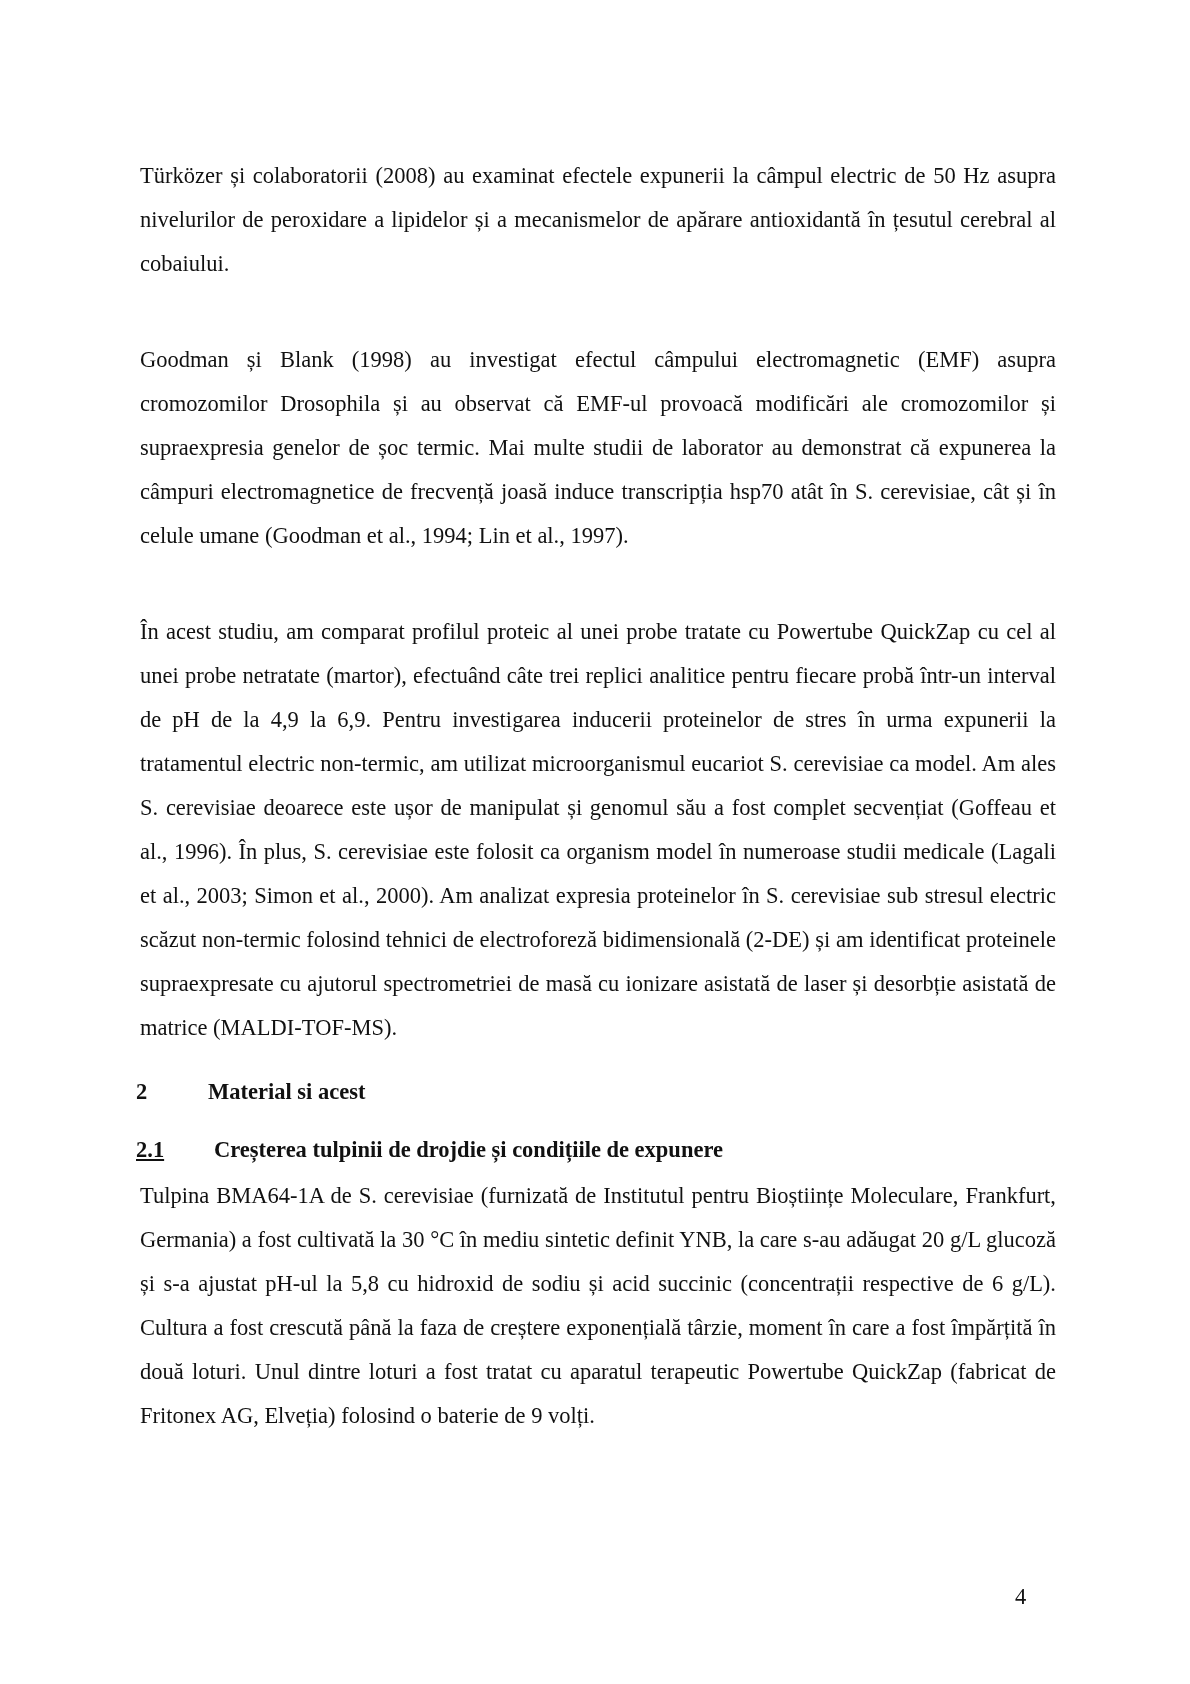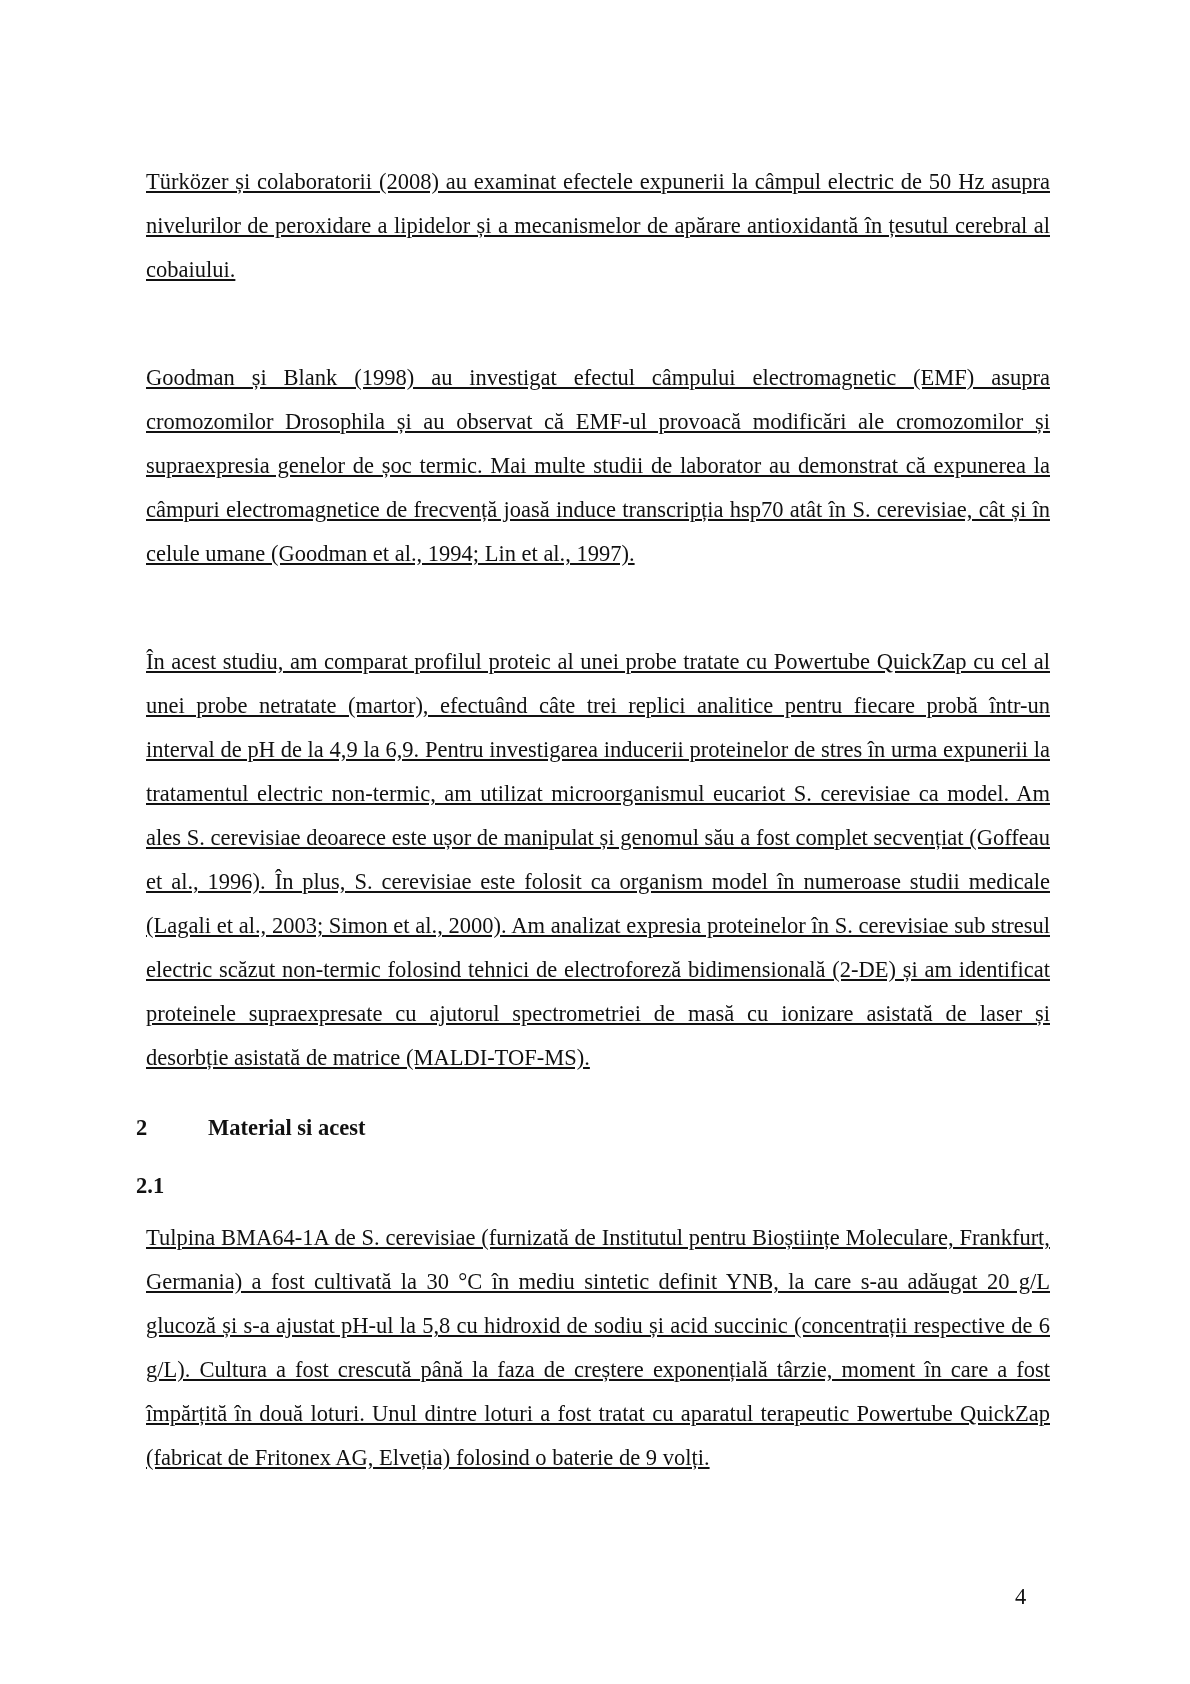--- a/index.html
+++ b/index.html
@@ -1,41 +1,42 @@
 <!DOCTYPE html>
 <html><head>
 <meta charset="utf-8">
 <style>
   html, body { margin: 0; padding: 0; background: #ffffff; }
   body { width: 1190px; height: 1684px; position: relative; overflow: hidden;
          font-family: "Liberation Serif", "DejaVu Serif", serif; color: #111; }
   .page { position: absolute; left: 136px; top: 150px; width: 924px; }
-  .para { font-size: 22.5px; line-height: 44px; text-align: justify; margin: 10px; text-decoration: underline; }
+  .para { font-size: 22.5px; line-height: 44px; text-align: justify; margin: 4px; }
   .para.last-left { text-align-last: left; }
   .gap-large { height: 44px; }
   .gap-small { height: 18px; }
   .heading { font-weight: bold; font-size: 22.5px; line-height: 40px; margin: 0; display: flex; }
   .heading .num1 { width: 72px; }
-  .heading .num2 { width: 78px; }
+  .heading .num2 { width: 78px; text-decoration: underline; }
   .page-number { position: absolute; left: 1015px; top: 1582px; font-size: 22.5px; line-height: 30px; }
 </style>
 </head>
 <body>
 
 <div class="page">
   <p class="para last-left">Türközer și colaboratorii (2008) au examinat efectele expunerii la câmpul electric de 50 Hz asupra nivelurilor de peroxidare a lipidelor și a mecanismelor de apărare antioxidantă în țesutul cerebral al cobaiului.</p>
   <div class="gap-large"></div>
   <p class="para last-left">Goodman și Blank (1998) au investigat efectul câmpului electromagnetic (EMF) asupra cromozomilor Drosophila și au observat că EMF-ul provoacă modificări ale cromozomilor și supraexpresia genelor de șoc termic. Mai multe studii de laborator au demonstrat că expunerea la câmpuri electromagnetice de frecvență joasă induce transcripția hsp70 atât în S. cerevisiae, cât și în celule umane (Goodman et al., 1994; Lin et al., 1997).</p>
   <div class="gap-large"></div>
   <p class="para last-left">În acest studiu, am comparat profilul proteic al unei probe tratate cu Powertube QuickZap cu cel al unei probe netratate (martor), efectuând câte trei replici analitice pentru fiecare probă într-un interval de pH de la 4,9 la 6,9. Pentru investigarea inducerii proteinelor de stres în urma expunerii la tratamentul electric non-termic, am utilizat microorganismul eucariot S. cerevisiae ca model. Am ales S. cerevisiae deoarece este ușor de manipulat și genomul său a fost complet secvențiat (Goffeau et al., 1996). În plus, S. cerevisiae este folosit ca organism model în numeroase studii medicale (Lagali et al., 2003; Simon et al., 2000). Am analizat expresia proteinelor în S. cerevisiae sub stresul electric scăzut non-termic folosind tehnici de electroforeză bidimensională (2-DE) și am identificat proteinele supraexpresate cu ajutorul spectrometriei de masă cu ionizare asistată de laser și desorbție asistată de matrice (MALDI-TOF-MS).</p>
   <div class="gap-small"></div>
   <div class="heading">
     <span class="num1">2</span>
     <span>Material si acest</span>
   </div>
   <div class="gap-small"></div>
   <div class="heading">
     <span class="num2">2.1</span>
+    <span>Creșterea tulpinii de drojdie și condițiile de expunere</span>
   </div>
   <p class="para last-left">Tulpina BMA64-1A de S. cerevisiae (furnizată de Institutul pentru Bioștiințe Moleculare, Frankfurt, Germania) a fost cultivată la 30 °C în mediu sintetic definit YNB, la care s-au adăugat 20 g/L glucoză și s-a ajustat pH-ul la 5,8 cu hidroxid de sodiu și acid succinic (concentrații respective de 6 g/L). Cultura a fost crescută până la faza de creștere exponențială târzie, moment în care a fost împărțită în două loturi. Unul dintre loturi a fost tratat cu aparatul terapeutic Powertube QuickZap (fabricat de Fritonex AG, Elveția) folosind o baterie de 9 volți.</p>
 </div>
 
 <div class="page-number">4</div>
 
 </body></html>

